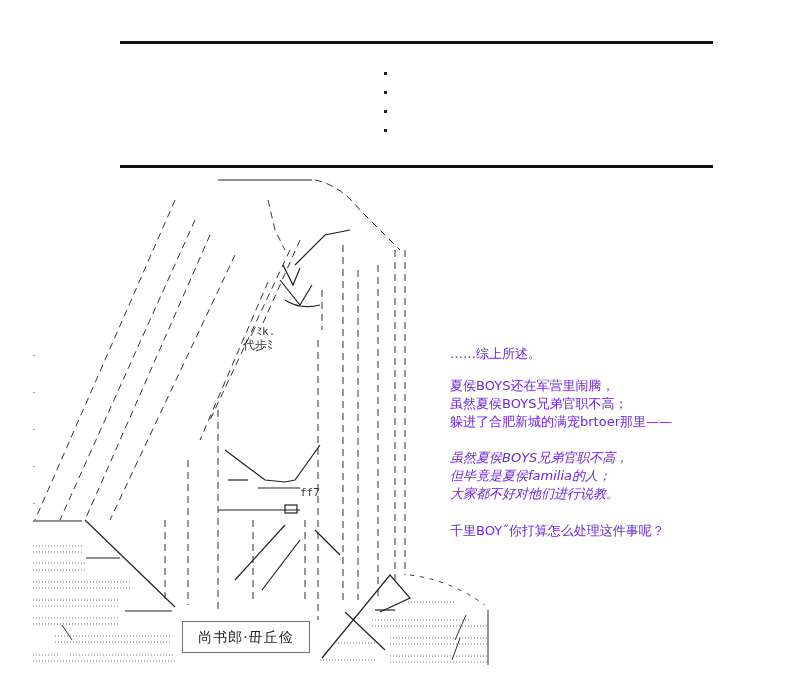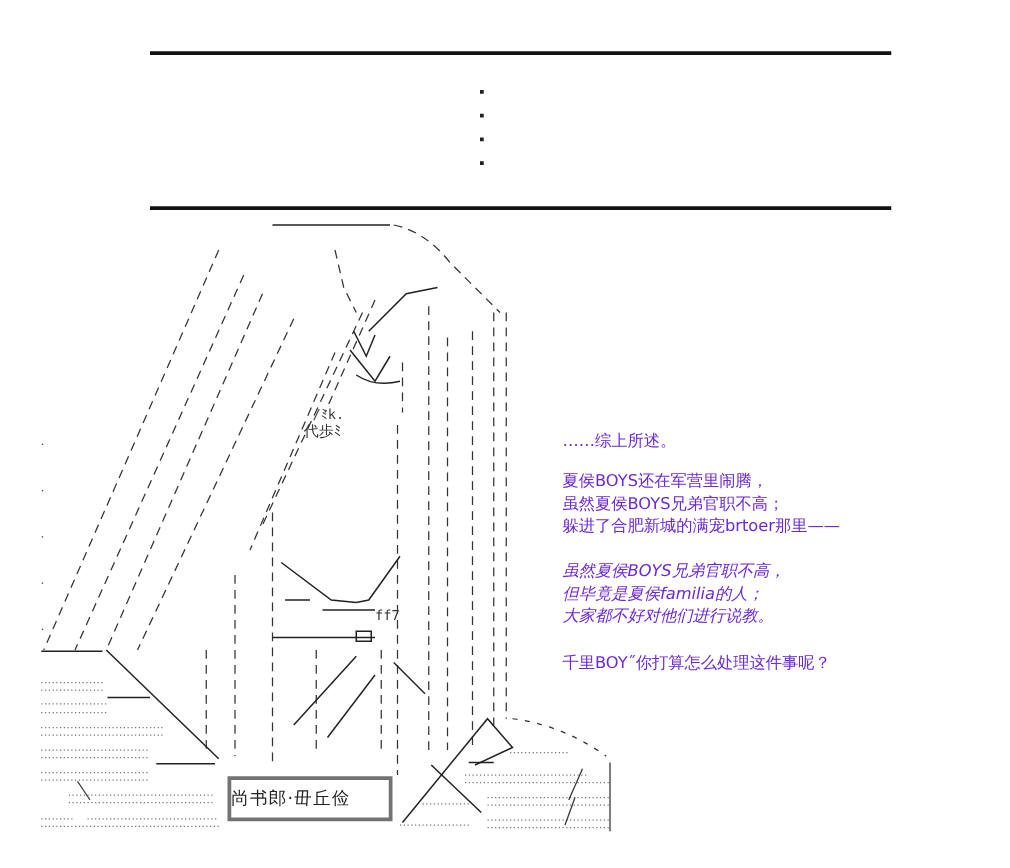--- a/index.html
+++ b/index.html
@@ -5,22 +5,22 @@
   html, body { margin: 0; padding: 0; background: #ffffff; }
   body { width: 808px; height: 694px; position: relative; overflow: hidden;
          font-family: "DejaVu Sans", sans-serif; color: #222; }
   .rule { position: absolute; left: 120px; width: 593px; height: 3px; background: #111; }
   .dots { position: absolute; left: 384px; top: 72px; width: 6px; }
   .dot { width: 3px; height: 3px; background: #222; margin-bottom: 16px; }
   svg.art { position: absolute; left: 0; top: 0; }
   .narration { position: absolute; left: 450px; font-size: 13px; line-height: 18px;
                color: #6d28d9; white-space: pre; }
   .namebox { position: absolute; left: 182px; top: 621px; width: 126px; height: 30px;
-             border: 3px solid #737373; font-size: 14px; line-height: 30px;
-             text-align: left; letter-spacing: 1px; background: #fff; }
+             border: 1px solid #737373; font-size: 14px; line-height: 30px;
+             text-align: center; letter-spacing: 1px; background: #fff; }
   .ascii { position: absolute; font-family: "DejaVu Sans Mono", monospace;
            font-size: 9px; color: #444; white-space: pre; line-height: 11px; }
 </style>
 </head>
 <body>
 
 <div class="rule" style="top:41px;"></div>
 <div class="dots">
   <div class="dot"></div>
     <div class="dot"></div>

